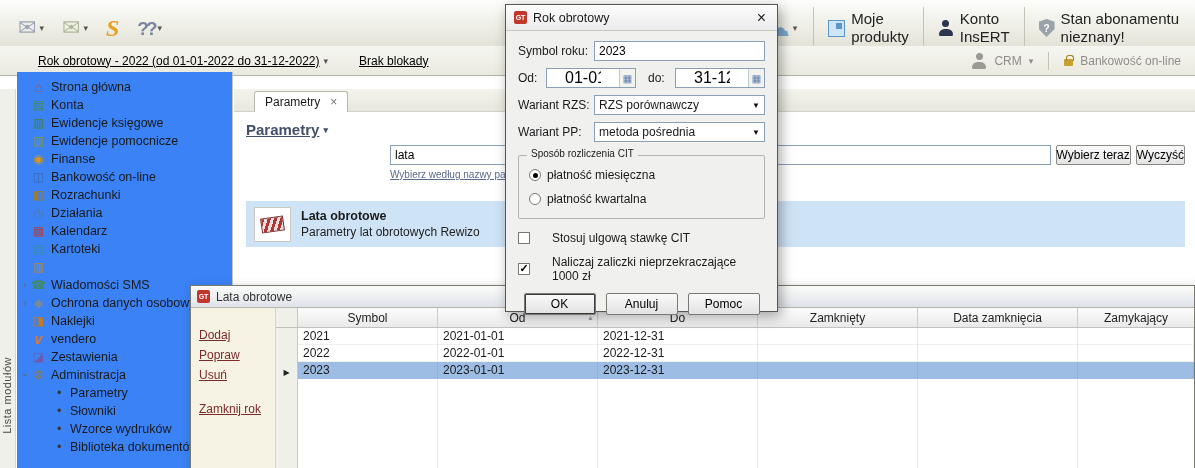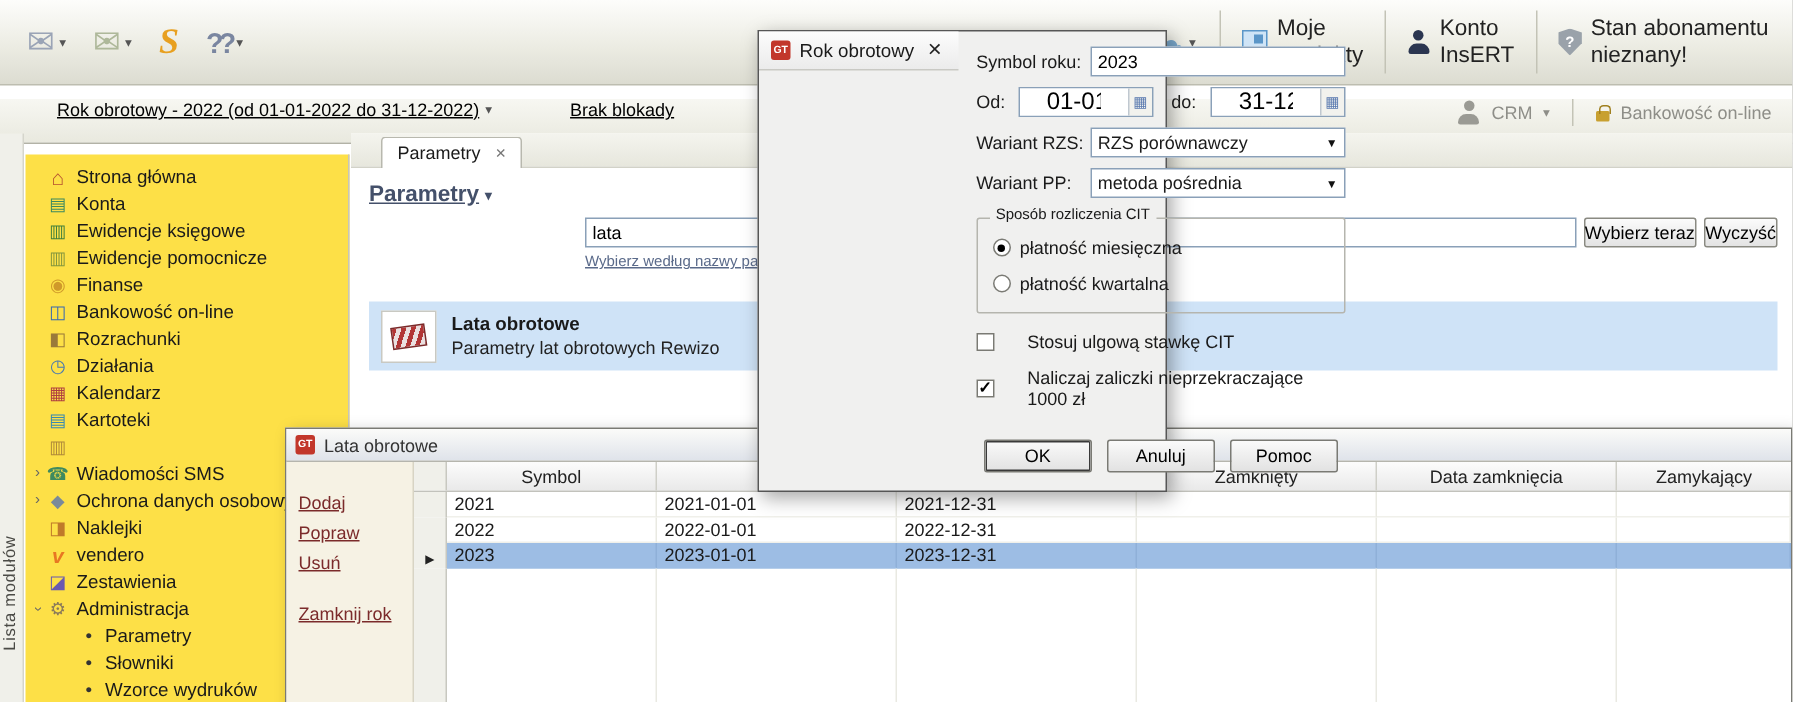--- a/index.html
+++ b/index.html
@@ -26,35 +26,35 @@
   .prod-icon::before{content:"";position:absolute;right:2px;top:2px;width:6px;height:6px;background:#5b96c8}
   .person-icon{width:16px;height:16px;position:relative;display:inline-block;flex:none}
   .person-icon::before{content:"";position:absolute;top:0;left:4.5px;width:7px;height:7px;border-radius:50%;background:#2a3550}
   .person-icon::after{content:"";position:absolute;bottom:0;left:1px;width:14px;height:7px;border-radius:7px 7px 2px 2px;background:#2a3550}
   .person-icon.gray::before,.person-icon.gray::after{background:#9a9a94}
   .shield-icon{width:16px;height:18px;background:#9aa2aa;clip-path:polygon(50% 0,100% 15%,100% 55%,50% 100%,0 55%,0 15%);
     display:flex;align-items:center;justify-content:center;flex:none}
   .shield-icon::before{content:"?";color:#fff;font-size:10px;font-weight:bold}
 
   
-  .statusbar{position:absolute;top:66px;left:0;right:0;height:30px;display:flex;align-items:flex-start;gap:52px;
+  .statusbar{position:absolute;top:46px;left:0;right:0;height:30px;display:flex;align-items:center;gap:31px;
     padding:0 14px 0 38px;background:linear-gradient(#f7f7f2,#e9e9df);border-bottom:1px solid #b2b2a6}
   .fy{display:flex;align-items:center;gap:4px;cursor:pointer}
   .fy-text{text-decoration:underline;color:#000}
   .lock-link{text-decoration:underline;color:#000;cursor:pointer}
   .sb-right{margin-left:auto;display:flex;align-items:center;gap:7px}
   .muted{color:#8e8e88}
   .vsep{width:1px;height:18px;background:#c3c3b6;margin:0 8px}
   .lock-ic{width:9px;height:7px;background:#c8a030;border-radius:1px;position:relative;display:inline-block;margin-top:4px;flex:none}
   .lock-ic::before{content:"";position:absolute;top:-4px;left:1.5px;width:6px;height:5px;border:1.5px solid #a08020;border-bottom:none;border-radius:3px 3px 0 0}
 
   
   .modules-strip{position:absolute;top:89px;bottom:0;left:0;width:16px;background:#f0f0ea;border-right:1px solid #d5d5cc}
   .strip-label{position:absolute;left:1px;bottom:34px;writing-mode:vertical-rl;transform:rotate(180deg);font-size:11px;color:#4a4a46;letter-spacing:.5px}
-  .sidebar{position:absolute;top:103px;bottom:0;left:17px;width:216px;background:#fde047;border-right:1px solid #c5c5bc;padding-top:6px;overflow:hidden}
+  .sidebar{position:absolute;top:72px;bottom:0;left:17px;width:216px;background:#3b82f6;border-right:1px solid #c5c5bc;padding-top:6px;overflow:hidden}
   .sb-item{display:flex;align-items:center;height:18px;padding-left:3px;cursor:pointer;white-space:nowrap}
   .chev{width:10px;font-size:10px;color:#666;text-align:center;flex:none;line-height:1}
   .chev.c::before{content:"›"}
   .chev.o::before{content:"›";display:inline-block;transform:rotate(90deg)}
   .ico{width:17px;text-align:center;font-size:12px;margin-right:4px;flex:none;line-height:1}
   .i-home::before{content:"⌂";color:#b5502f;font-size:14px}
   .i-acc::before{content:"▤";color:#3f8a5f}
   .i-ledg::before{content:"▥";color:#44803c}
   .i-aux::before{content:"▥";color:#86973d}
   .i-fin::before{content:"◉";color:#d09a2a}
@@ -112,22 +112,22 @@
   .c-sym{width:140px}.c-od{width:160px}.c-do{width:160px}.c-zam{width:160px}.c-data{width:160px}
   .c-last{flex:1;border-right:none}
   .yw-row{display:flex;height:17px;flex:none;cursor:pointer}
   .yw-cell{display:flex;align-items:center;padding-left:5px;font-size:12px;border-right:1px solid #e9e9e2;border-bottom:1px solid #f0f0ea;overflow:hidden}
   .yw-row.sel .yw-cell{background:#9dbde4;border-bottom-color:#9dbde4;border-right-color:#8fb0d8}
   .marker::before{content:"▶";font-size:8px;color:#222}
   .yw-fill{display:flex;flex:1}
   .fcell{border-right:1px solid #e9e9e2}
 
   
-  .dialog{position:absolute;left:505px;top:20px;width:273px;height:308px;background:#f0f0ef;border:1px solid #565656;z-index:30;
-    box-shadow:3px 4px 12px rgba(0,0,0,.35);display:flex;flex-direction:row}
+  .dialog{position:absolute;left:505px;top:4px;width:273px;height:308px;background:#f0f0ef;border:1px solid #565656;z-index:30;
+    box-shadow:3px 4px 12px rgba(0,0,0,.35);display:flex;flex-direction:column}
   .dlg-title{height:26px;background:linear-gradient(#fdfdfd,#ebebeb);border-bottom:1px solid #c9c9c4;display:flex;align-items:center;gap:6px;padding:0 8px;font-size:12.5px;flex:none}
   .dlg-close{margin-left:auto;font-size:16px;line-height:1;color:#222;cursor:pointer;padding:0 3px}
   .dlg-body{flex:1;padding:10px 12px 8px;display:flex;flex-direction:column;font-size:12px}
   .frow{display:flex;align-items:center;margin-bottom:7px}
   .flabel{width:76px;flex:none}
   .flabel-sm{width:28px;flex:none}
   .tinput{height:20px;border:1px solid #8aa0b8;background:#fff;padding:0 4px;font-size:12px;font-family:"Liberation Sans",sans-serif;min-width:0}
   .grow{flex:1}
   .date-wrap{display:flex;align-items:center;border:1px solid #8aa0b8;background:#fff;height:20px;width:90px;flex:none}
   .date-input{border:none;outline:none;width:100%;padding:0 18px;font-size:16px;font-family:"Liberation Sans",sans-serif;min-width:0}

